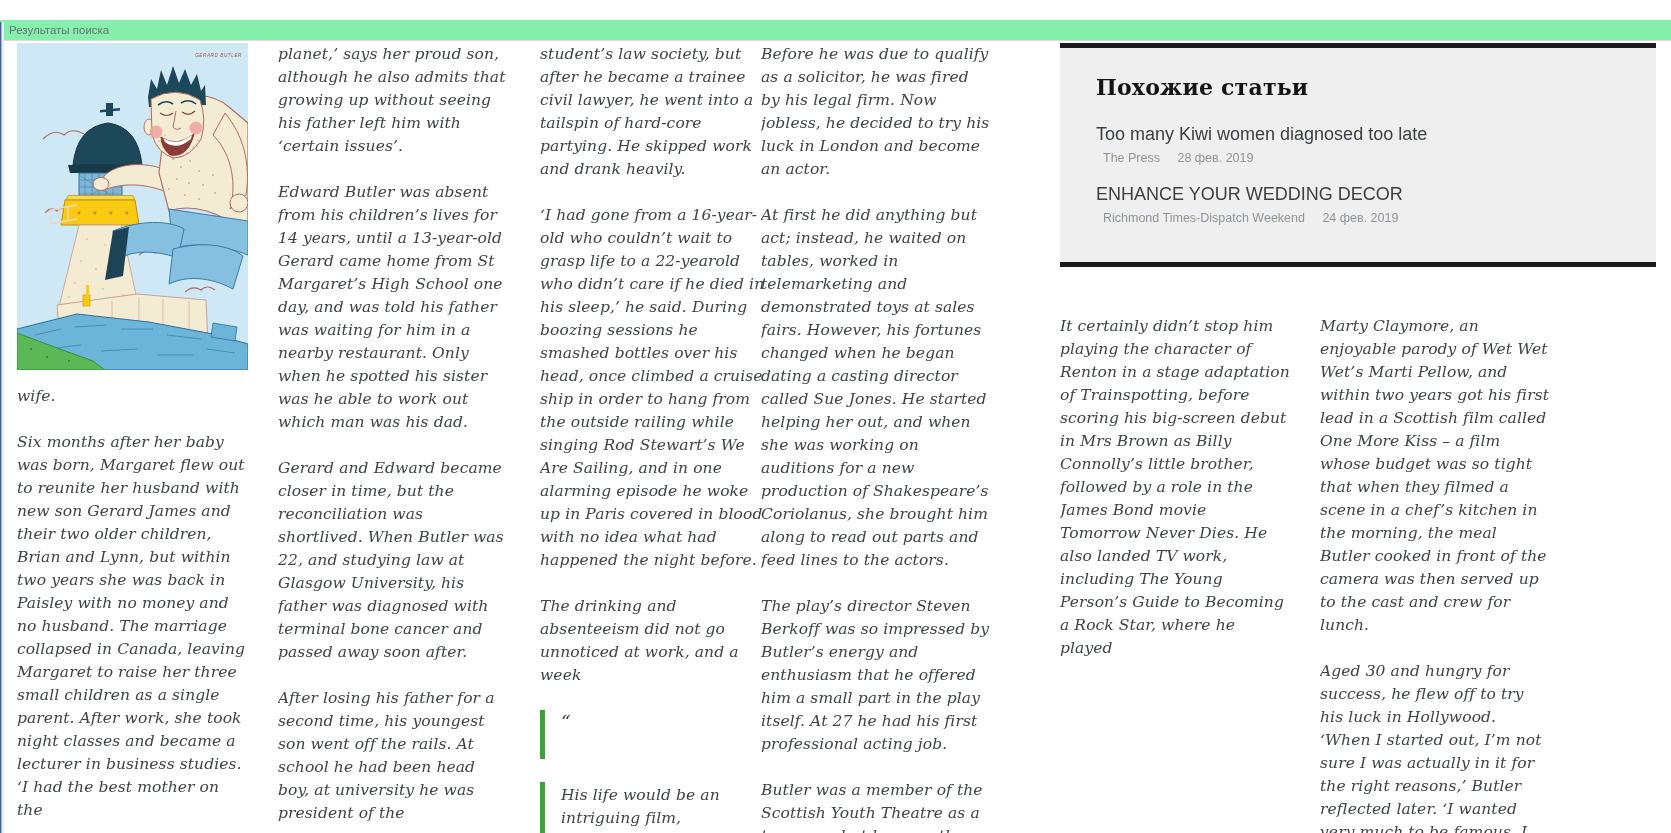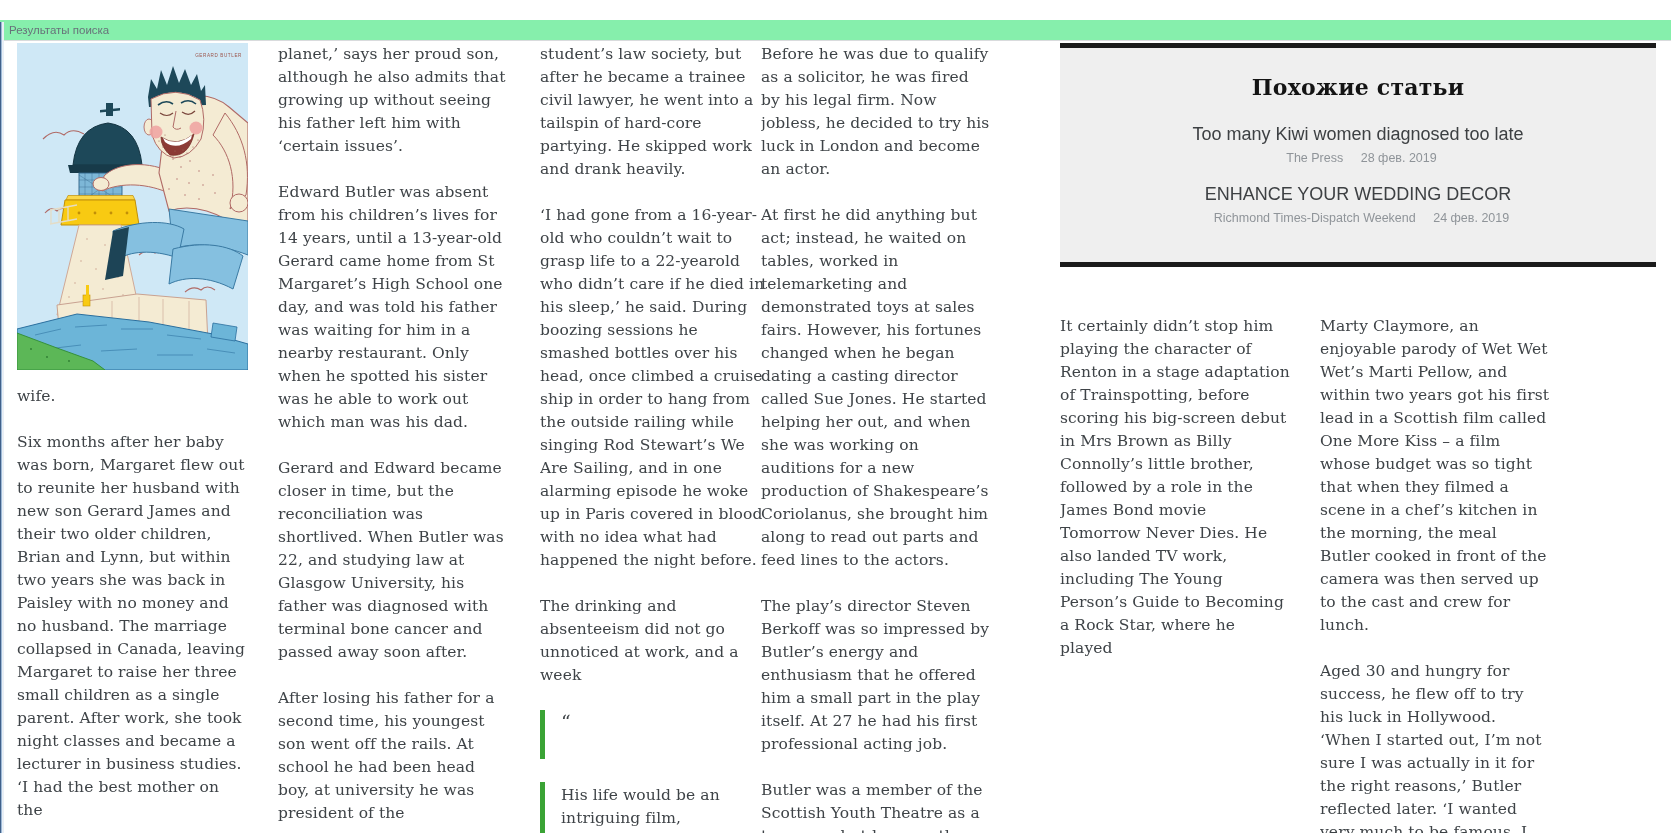--- a/index.html
+++ b/index.html
@@ -16,20 +16,21 @@
   }
   .left-edge{
     position:absolute;left:0;top:22px;bottom:0;width:4px;
     background:linear-gradient(to right,#41618a 0 1px,#9db9d6 1px 2px,#e9eff6 2px 4px);
   }
   
   .col{
     position:absolute;top:43px;height:790px;width:231px;
     font-size:15.5px;line-height:23px;color:#3e4347;overflow:hidden;
     letter-spacing:.1px;
+    font-style:italic;
   }
   .col p{margin:0 0 23px 0;}
   .c1{left:17px;}
   .c2{left:278px;}
   .c3{left:540px;width:229px;}
   .c4{left:761px;}
   .c5{left:1060px;top:315px;height:518px;width:232px;}
   .c6{left:1320px;top:315px;height:518px;width:230px;}
   .figure{display:block;margin:0 0 15px 0;}
   
@@ -37,21 +38,20 @@
     border-left:5px solid #3aa335;margin:0 0 23px 0;padding:2px 0 2px 16px;
   }
   .pullquote.mark{padding:0 0 26px 16px;font-size:19px;color:#3e4347;}
   .pullquote p{margin:0;}
   
   .related{
     position:absolute;left:1060px;top:43px;width:596px;height:224px;
     box-sizing:border-box;background:#efefef;
     border-top:5px solid #1b1b1b;border-bottom:5px solid #1b1b1b;
     padding:26px 36px 0 36px;
-    text-align:center;
   }
   .related h2{
     margin:0 0 24px 0;font-family:"DejaVu Serif", serif;font-weight:bold;
     font-size:22px;color:#141414;letter-spacing:.2px;
   }
   .rel-item{cursor:pointer;margin-bottom:19px;}
   .rel-title{
     font-family:Liberation Sans, sans-serif;font-size:18px;color:#3d4043;
     margin-bottom:6px;
   }

